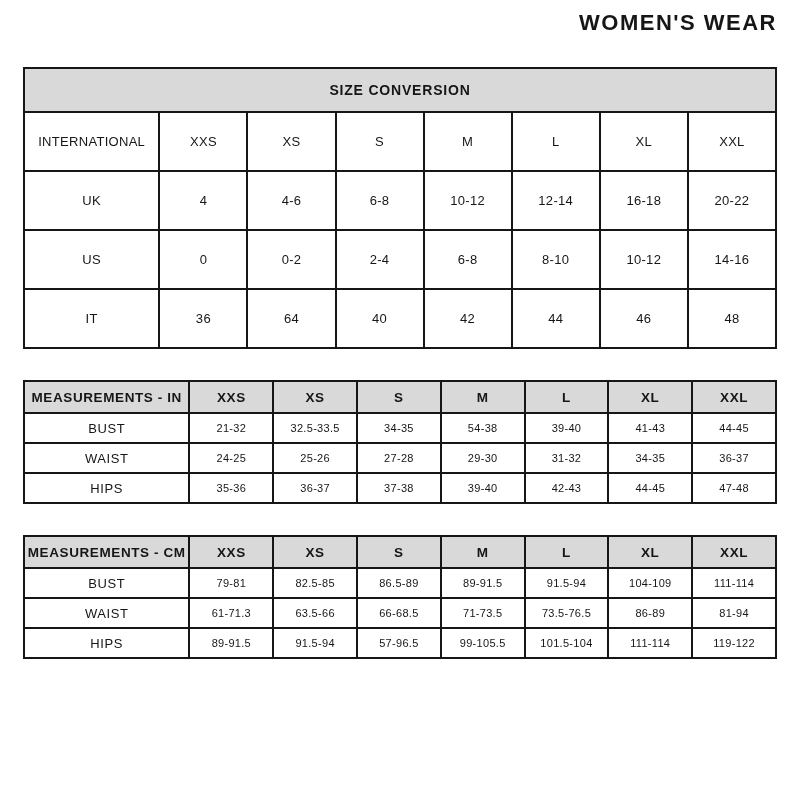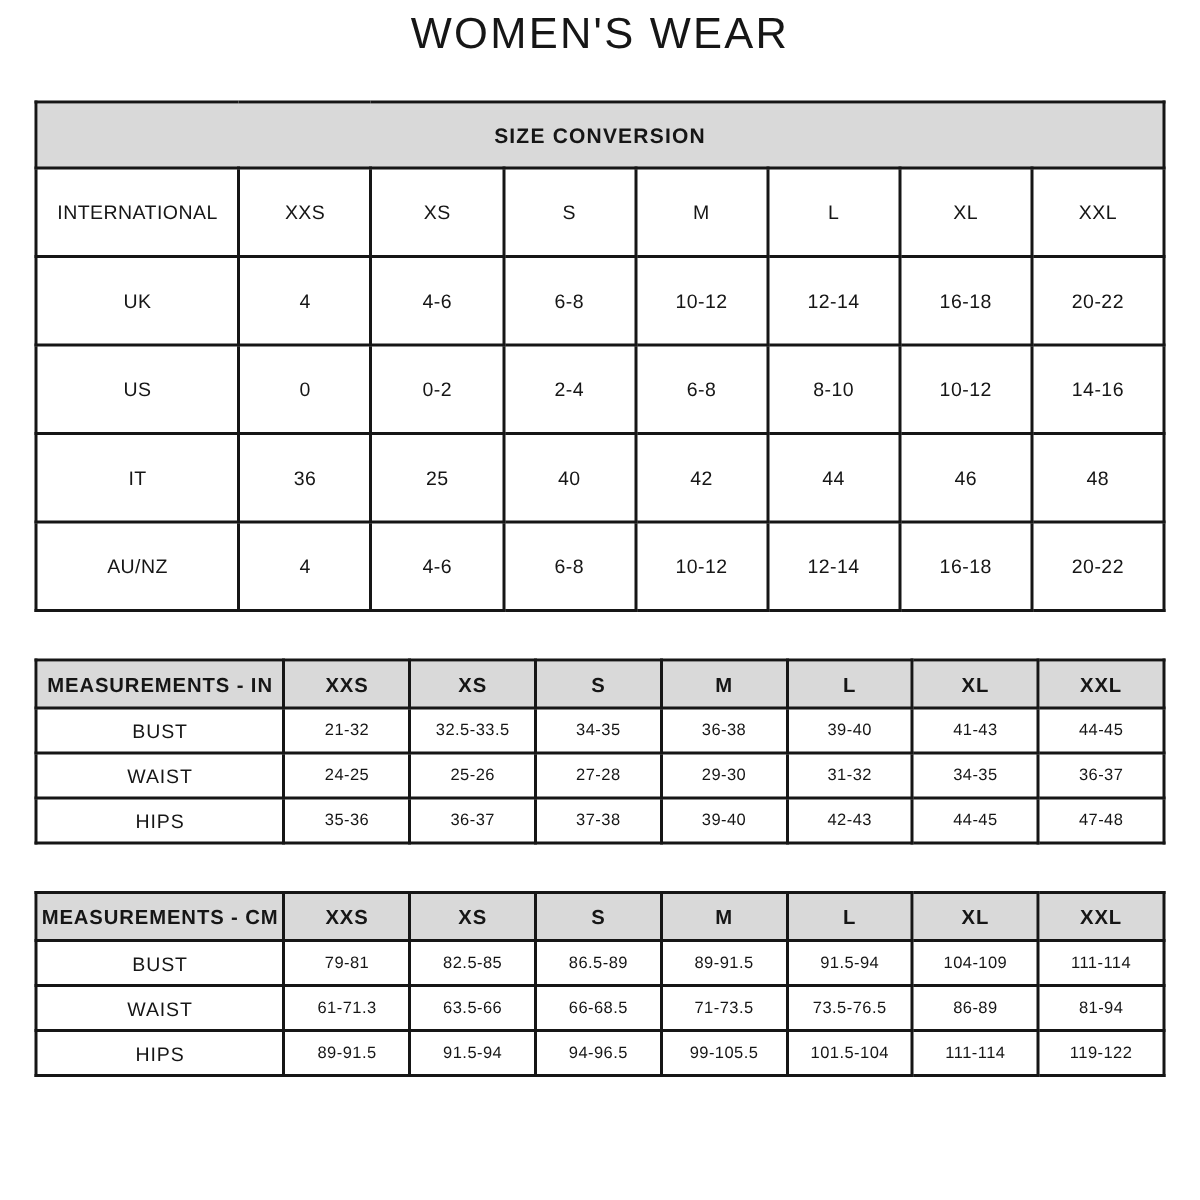--- a/index.html
+++ b/index.html
@@ -15,23 +15,23 @@
     color: var(--text);
     font-family: "Liberation Sans", "DejaVu Sans", sans-serif;
   }
   .page {
     width: 800px;
     height: 800px;
     padding: 8px 23px 0 23px;
     overflow: hidden;
   }
   .page-title {
-    text-align: center;
-    font-size: 29px;
-    font-weight: 400;
+    text-align: right;
+    font-size: 22px;
+    font-weight: 700;
     letter-spacing: 1.5px;
     line-height: 26px;
     margin: 2px 0 12px 0;
   }
   table {
     width: 100%;
     border-collapse: collapse;
     table-layout: fixed;
     margin-bottom: 8px;
     margin-top: 31px;
@@ -114,36 +114,26 @@
           <td>0-2</td>
           <td>2-4</td>
           <td>6-8</td>
           <td>8-10</td>
           <td>10-12</td>
           <td>14-16</td>
         </tr>
         <tr>
           <td class="row-label">IT</td>
           <td>36</td>
-          <td>25</td>
+          <td>64</td>
           <td>40</td>
           <td>42</td>
           <td>44</td>
           <td>46</td>
           <td>48</td>
-        </tr>
-        <tr>
-          <td class="row-label">AU/NZ</td>
-          <td>4</td>
-          <td>4-6</td>
-          <td>6-8</td>
-          <td>10-12</td>
-          <td>12-14</td>
-          <td>16-18</td>
-          <td>20-22</td>
         </tr>
       </tbody>
   </table>
 
   <table class="measurements">
     <colgroup>
       <col style="width:22%">
       <col style="width:11.143%">
         <col style="width:11.143%">
         <col style="width:11.143%">
@@ -163,21 +153,21 @@
         <th class="gray">XL</th>
         <th class="gray">XXL</th>
       </tr>
     </thead>
     <tbody>
         <tr>
           <td class="row-label">BUST</td>
           <td>21-32</td>
           <td>32.5-33.5</td>
           <td>34-35</td>
-          <td>36-38</td>
+          <td>54-38</td>
           <td>39-40</td>
           <td>41-43</td>
           <td>44-45</td>
         </tr>
         <tr>
           <td class="row-label">WAIST</td>
           <td>24-25</td>
           <td>25-26</td>
           <td>27-28</td>
           <td>29-30</td>
@@ -239,21 +229,21 @@
           <td>66-68.5</td>
           <td>71-73.5</td>
           <td>73.5-76.5</td>
           <td>86-89</td>
           <td>81-94</td>
         </tr>
         <tr>
           <td class="row-label">HIPS</td>
           <td>89-91.5</td>
           <td>91.5-94</td>
-          <td>94-96.5</td>
+          <td>57-96.5</td>
           <td>99-105.5</td>
           <td>101.5-104</td>
           <td>111-114</td>
           <td>119-122</td>
         </tr>
       </tbody>
   </table>
 
 </div>
 

